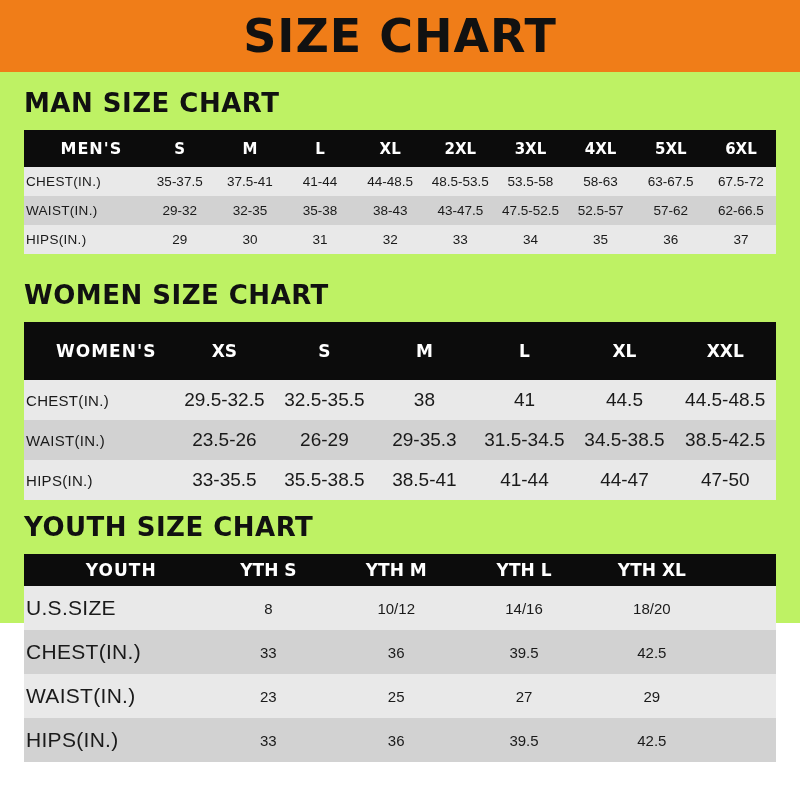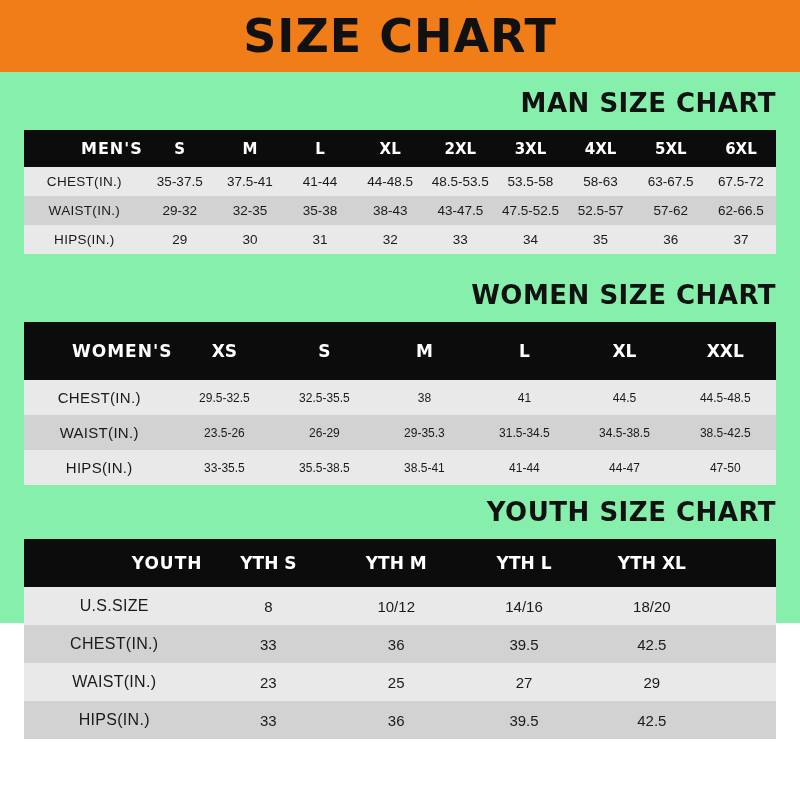--- a/index.html
+++ b/index.html
@@ -10,21 +10,21 @@
     width: 800px;
     height: 800px;
     background: #ffffff;
     font-family: "Liberation Sans", sans-serif;
     overflow: hidden;
   }
   .page {
     position: relative;
     width: 800px;
     height: 623px;
-    background: #86efac;
+    background: #bef264;
     box-sizing: border-box;
   }
   
   .header-bar {
     position: relative;
     height: 72px;
     background: #f07d18;
     display: flex;
     align-items: center;
     justify-content: center;
@@ -37,21 +37,21 @@
     color: #111111;
     text-align: center;
     line-height: 1;
     margin: 0;
   }
   .content {
     padding: 0 24px;
     box-sizing: border-box;
   }
   .section-title {
-    text-align: right;
+    text-align: left;
     font-family: "DejaVu Sans", sans-serif;
     font-weight: bold;
     font-size: 26px;
     color: #111111;
     letter-spacing: 0.5px;
   }
   .man-title { margin: 16px 0 12px 0; }
   .women-title { margin: 26px 0 12px 0; }
   .youth-title { margin: 12px 0 12px 0; }
 
@@ -63,50 +63,50 @@
   table.size-table thead th {
     background: #0c0c0c;
     color: #ffffff;
     font-family: "DejaVu Sans", sans-serif;
     font-weight: bold;
     font-size: 15px;
     padding: 9px 2px;
     text-align: center;
   }
   table.size-table thead th.label-col {
-    text-align: right;
+    text-align: center;
     padding-left: 16px;
     letter-spacing: 1px;
     font-size: 16px;
   }
   table.size-table tbody td {
     font-size: 13.5px;
     color: #1a1a1a;
     padding: 7px 2px;
     text-align: center;
     font-family: "Liberation Sans", sans-serif;
   }
   table.size-table tbody td.label-col {
-    text-align: center;
+    text-align: left;
     font-size: 13.5px;
     letter-spacing: 0.3px;
   }
   table.size-table tbody tr.light td { background: #e9e9e9; }
   table.size-table tbody tr.dark td { background: #d2d2d2; }
 
   
   table.women thead th { font-size: 17px; padding: 19px 2px; }
   table.women thead th.label-col { font-size: 17px; }
-  table.women tbody td { font-size: 12px; padding: 9px 2px; }
+  table.women tbody td { font-size: 19px; padding: 9px 2px; }
   table.women tbody td.label-col { font-size: 15px; }
 
-  table.youth thead th { font-size: 17px; padding: 14px 2px; }
+  table.youth thead th { font-size: 17px; padding: 6px 2px; }
   table.youth thead th.label-col { font-size: 17px; }
   table.youth tbody td { font-size: 15px; padding: 10px 2px; }
-  table.youth tbody td.label-col { font-size: 16px; }
+  table.youth tbody td.label-col { font-size: 21px; }
 
   .footer-note {
     margin: 18px 20px 0 20px;
     color: #d0341a;
     font-size: 17px;
     line-height: 1.45;
     font-family: "Liberation Sans", sans-serif;
   }
   .footer-note div { white-space: nowrap; }
 </style>

